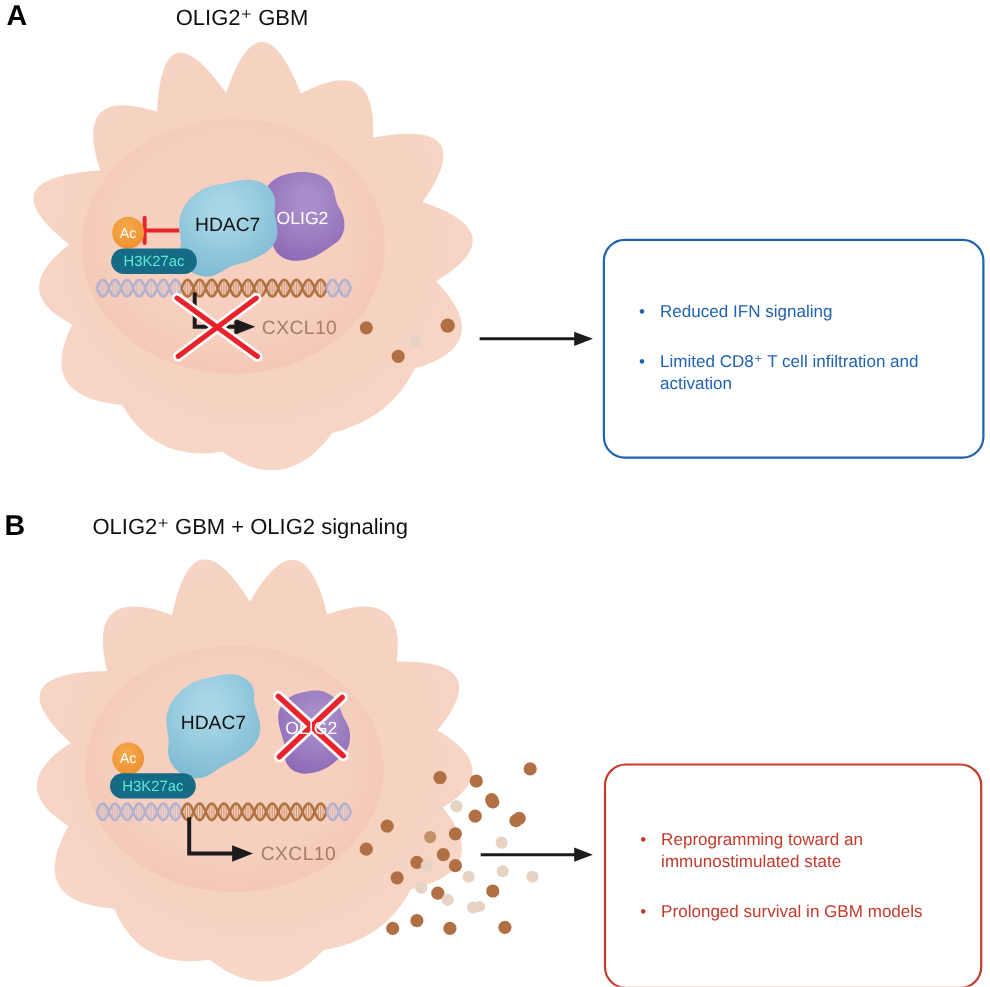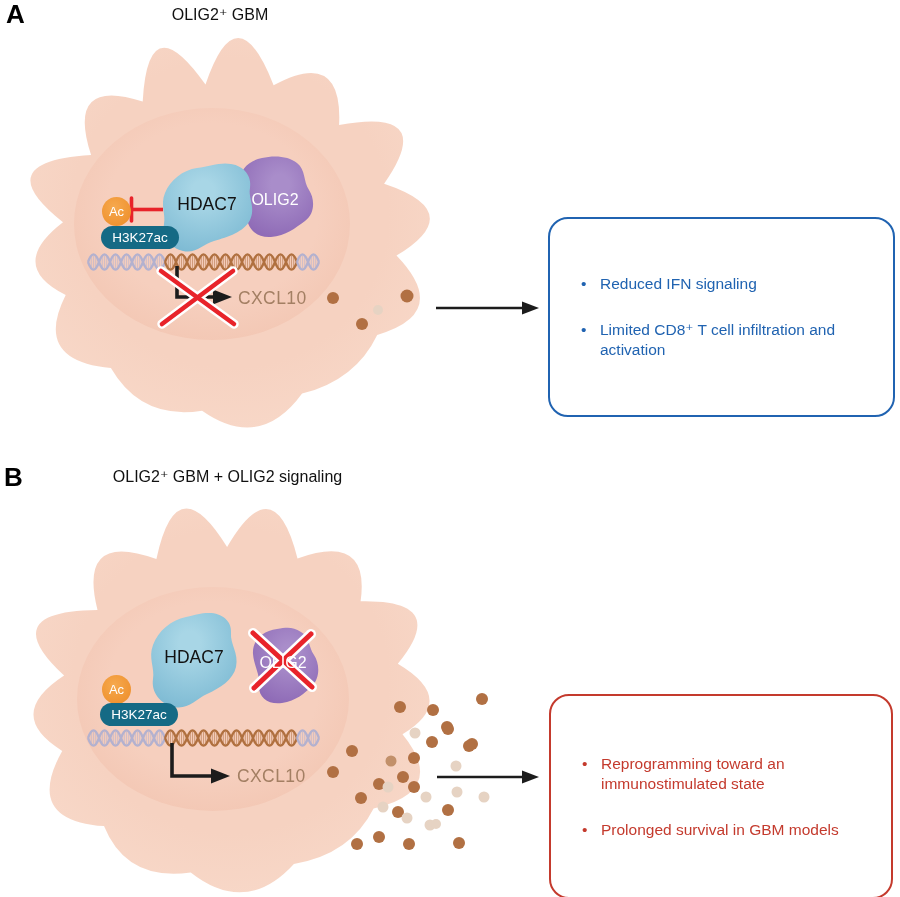--- a/index.html
+++ b/index.html
@@ -6,29 +6,29 @@
     --accent_blue:#2063b1; --accent_red:#c43a2d; --arrow_black:#1c1c1c;
     --cxcl10_text:#a37f63; --h3k27ac_teal:#156a85;
     --ac_inner:#f6a94e; --ac_outer:#ed8b26; --box_bg:#ffffff;
   }
   html,body{margin:0;padding:0}
   body{width:900px;height:897px;position:relative;background:#fff;
        font-family:"Liberation Sans","DejaVu Sans",sans-serif;overflow:hidden}
   .abs{position:absolute}
   #art{position:absolute;left:0;top:0;width:900px;height:897px}
   .panel-label{font-size:26px;font-weight:bold;color:#000;line-height:1}
-  .panel-title{font-size:16px;color:#111;line-height:1.2;text-align:center}
+  .panel-title{font-size:20px;color:#111;line-height:1.2;text-align:center}
   .protein-label{text-align:center;line-height:1.2}
   .hdac7-label{font-size:17.5px;color:#121212}
   .olig2-label{font-size:16px;color:#ffffff}
   .ac-chip{width:29px;height:29px;border-radius:50%;color:#fff;font-size:13px;
         display:flex;align-items:center;justify-content:center;
         background:radial-gradient(circle at 42% 35%, var(--ac_inner), var(--ac_outer));}
   .histone-pill{width:78px;height:23px;border-radius:11.5px;background:var(--h3k27ac_teal);
-        color:#ffffff;font-size:13.5px;display:flex;align-items:center;justify-content:center}
+        color:#5eead4;font-size:13.5px;display:flex;align-items:center;justify-content:center}
   .gene-label{font-size:17.5px;color:var(--cxcl10_text);letter-spacing:.4px}
   .callout{position:absolute;border-radius:20px;background:var(--box_bg);
         display:flex;align-items:center;box-sizing:border-box}
   #boxA{left:548px;top:217px;width:347px;height:200px;
         border:2.5px solid var(--accent_blue);color:var(--accent_blue);padding:0 20px 0 29px}
   #boxB{left:549px;top:694px;width:344px;height:205px;
         border:2.5px solid var(--accent_red);color:var(--accent_red);padding:0 20px 0 29px}
   .outcome-list{list-style:none;margin:0;padding:0;display:flex;flex-direction:column;gap:26px;width:100%}
   .outcome-list li{position:relative;padding-left:21px;font-size:15.5px;line-height:20px}
   .outcome-list li::before{content:"\2022";position:absolute;left:2px;top:0}

